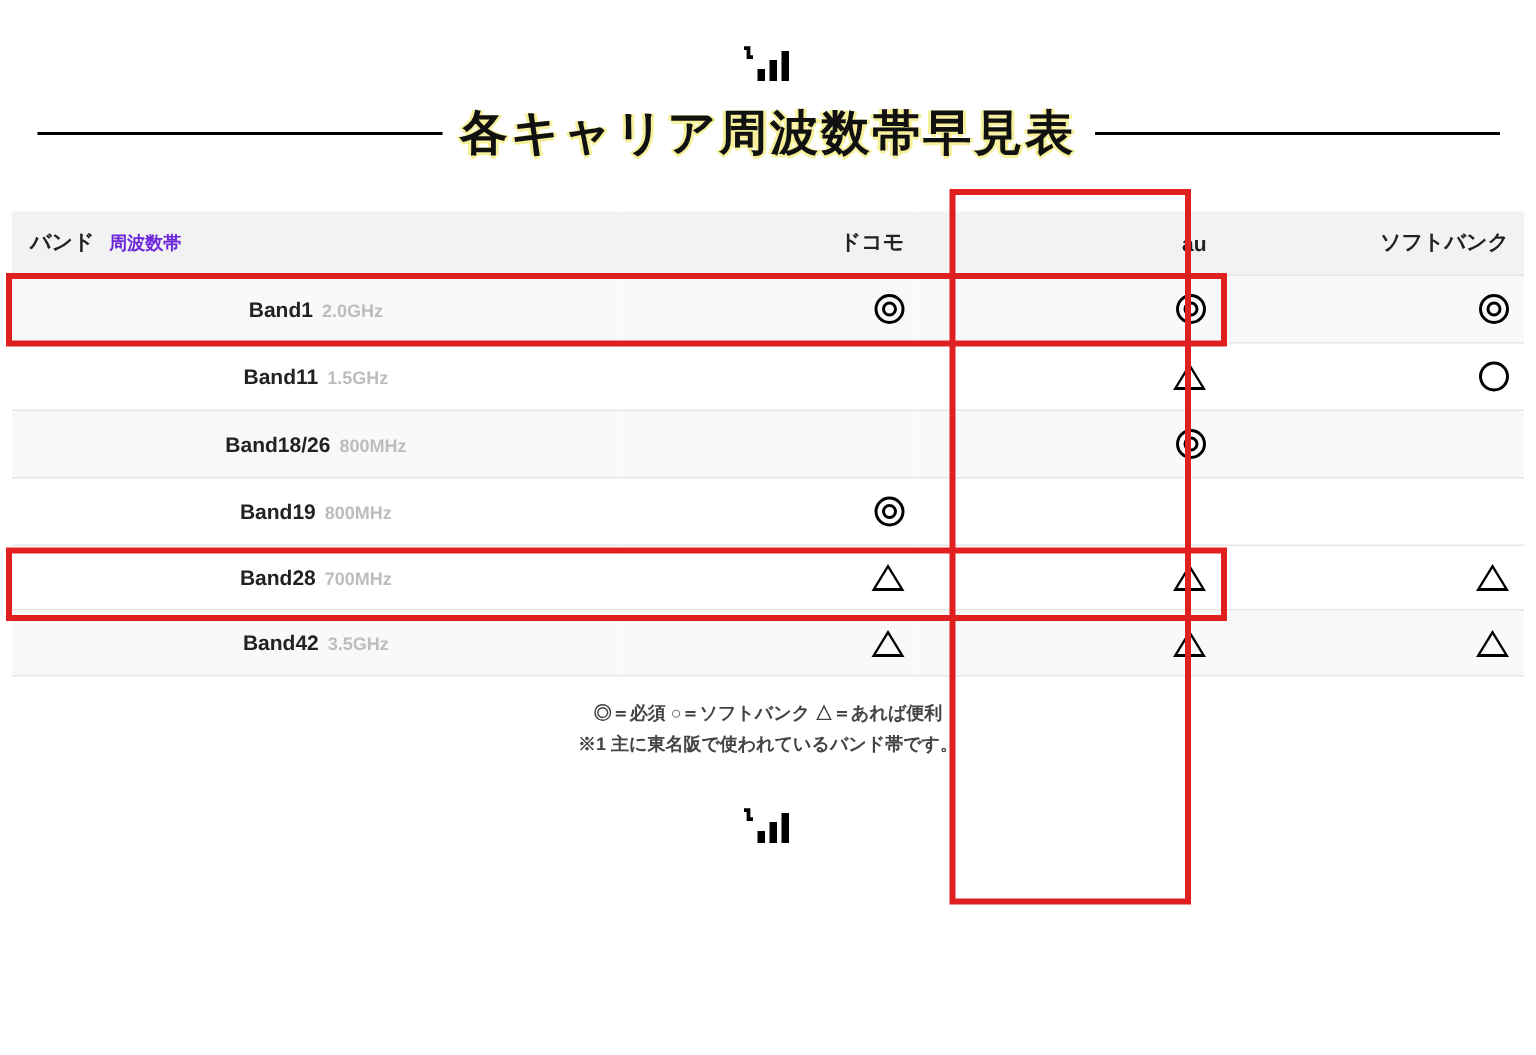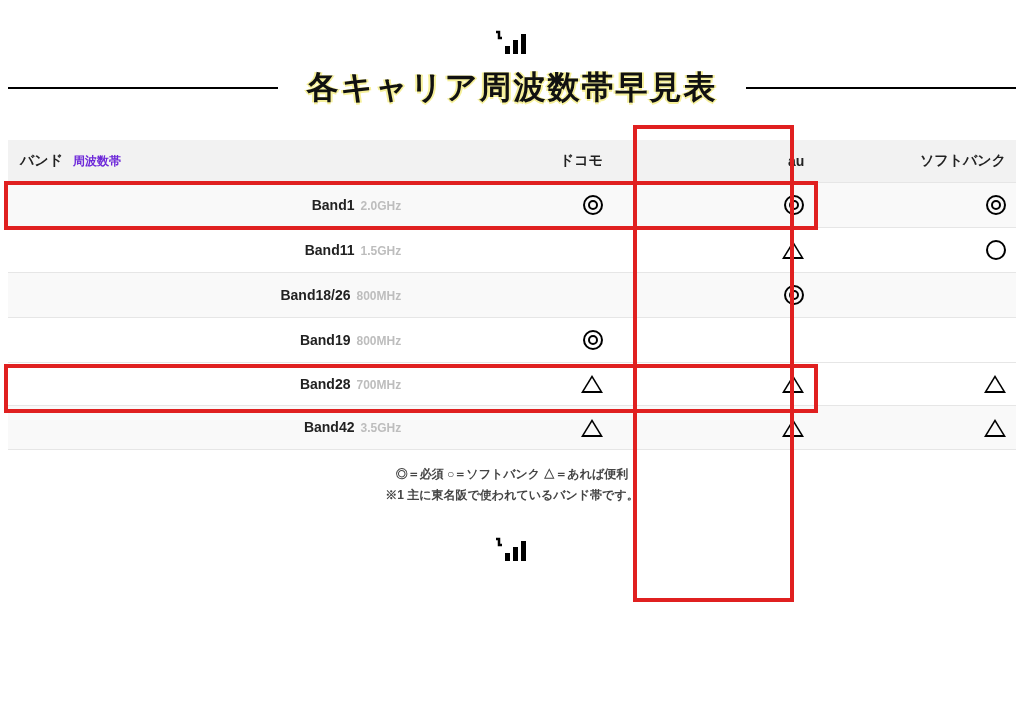--- a/index.html
+++ b/index.html
@@ -19,21 +19,21 @@
     text-align: center;
     margin-bottom: 30px;
   }
   .signal-icon {
     display: inline-block;
     margin-bottom: 6px;
   }
   .title-row {
     display: flex;
     align-items: center;
-    justify-content: space-between;
+    justify-content: center;
     gap: 12px;
   }
   .title-row .rule {
     height: 2px;
     background: #000;
     flex: 0 0 auto;
     width: 270px;
   }
   .title-text {
     font-size: 32px;
@@ -66,21 +66,21 @@
     text-align: left;
     padding-left: 12px;
   }
   th.band-head .sub {
     color: #6d28d9;
     font-weight: 700;
     font-size: 12px;
     margin-left: 6px;
   }
   td.band-cell {
-    text-align: right;
+    text-align: center;
     padding-left: 12px;
   }
   td.band-cell .bname {
     font-weight: 700;
     font-size: 14px;
     color: #222;
   }
   td.band-cell .freq {
     color: #bdbdbd;
     font-weight: 600;

